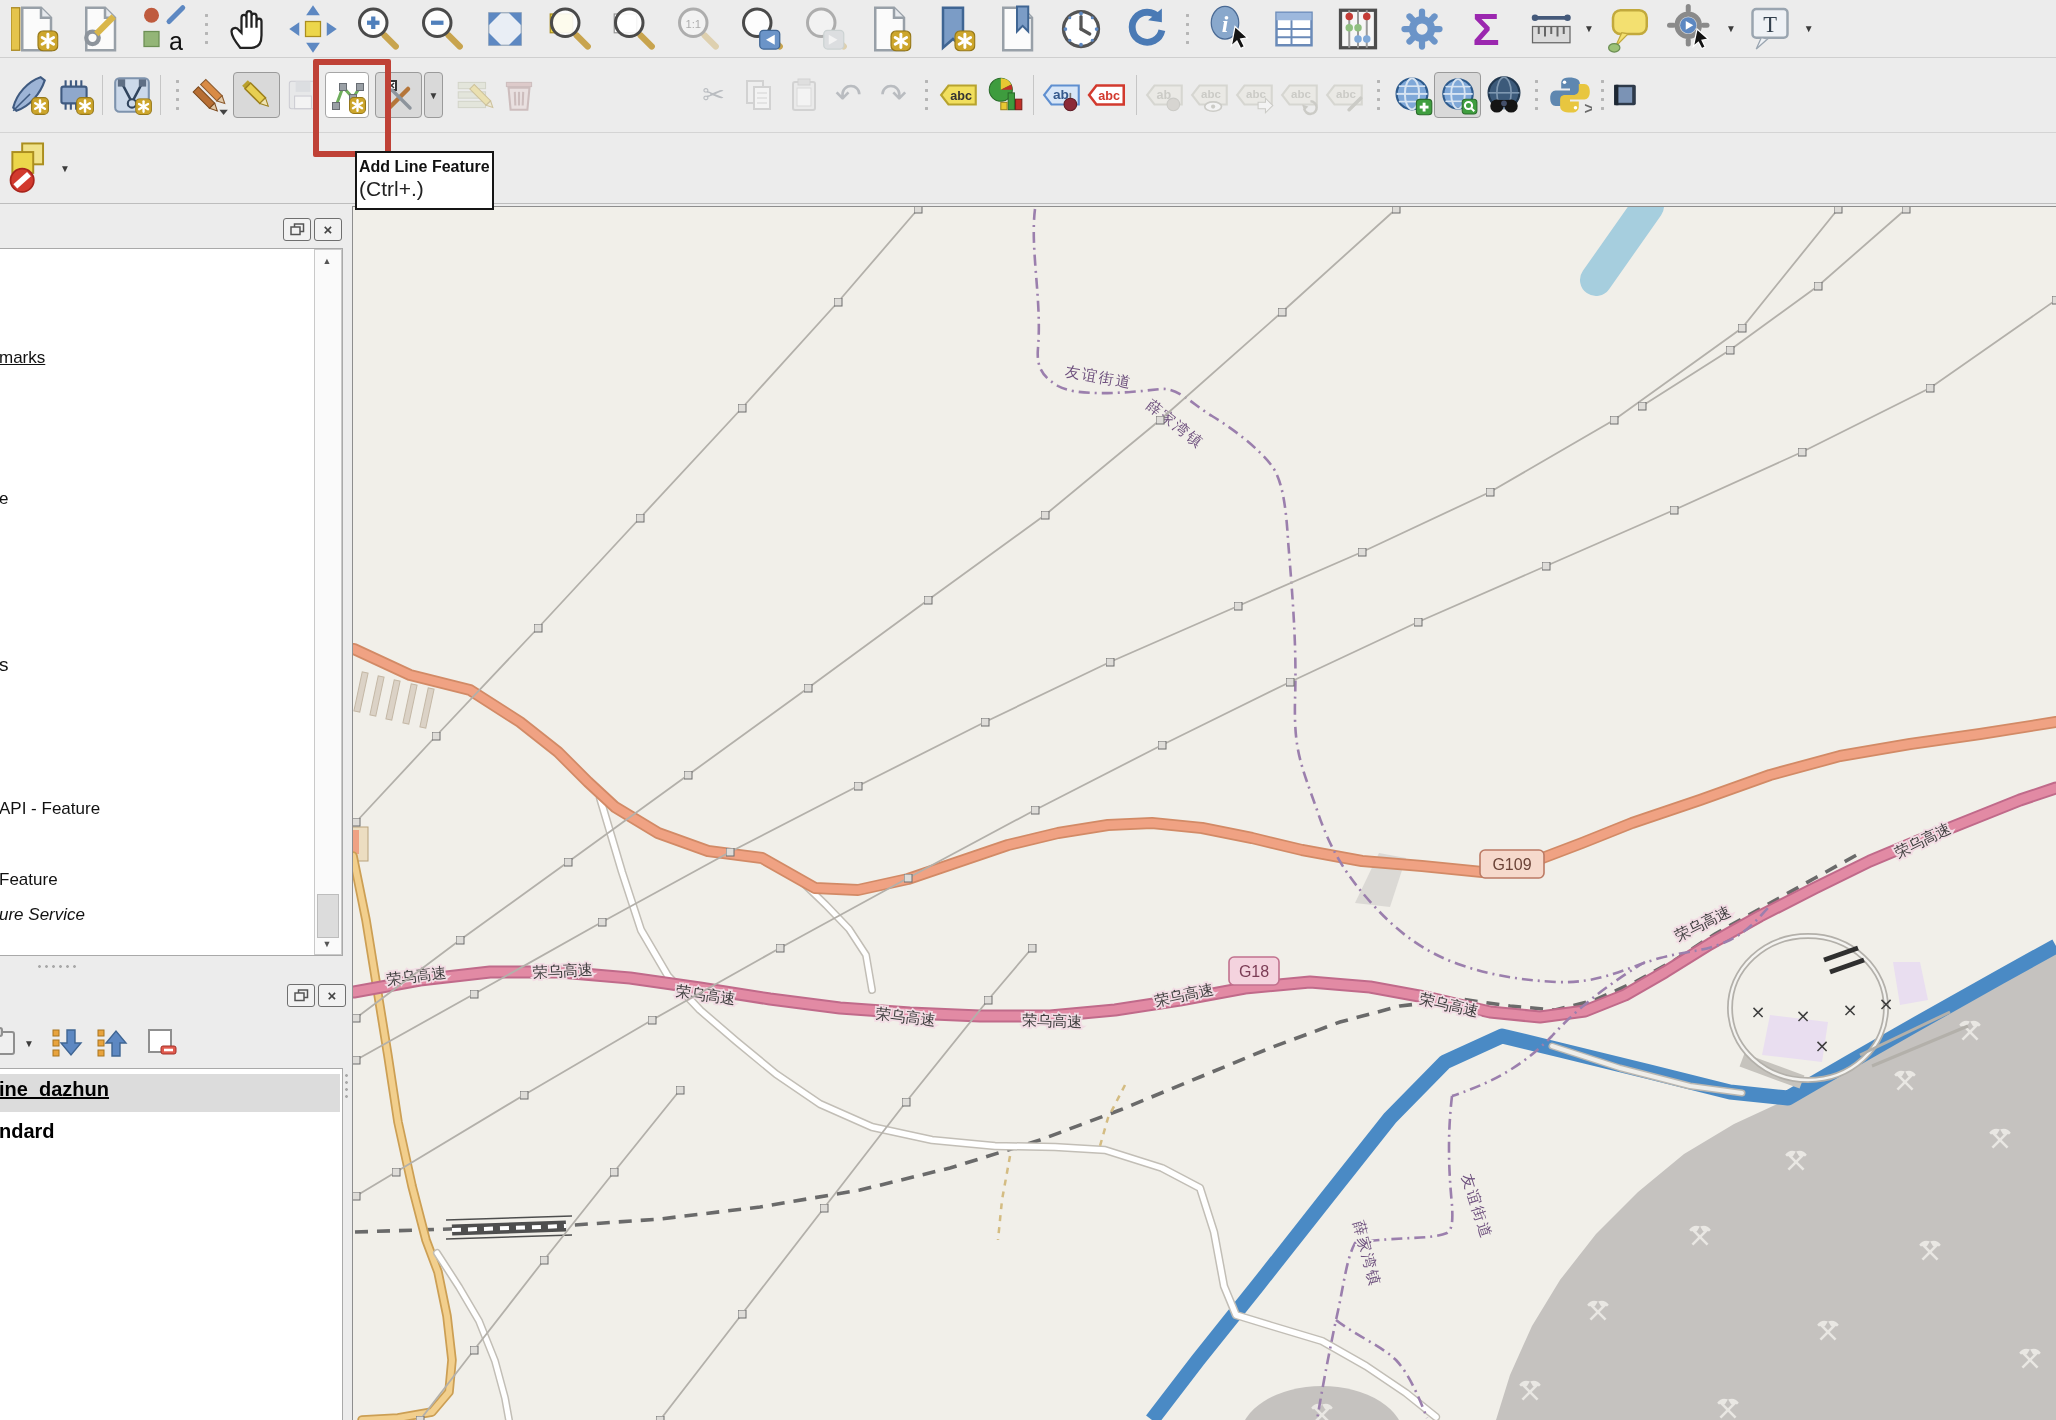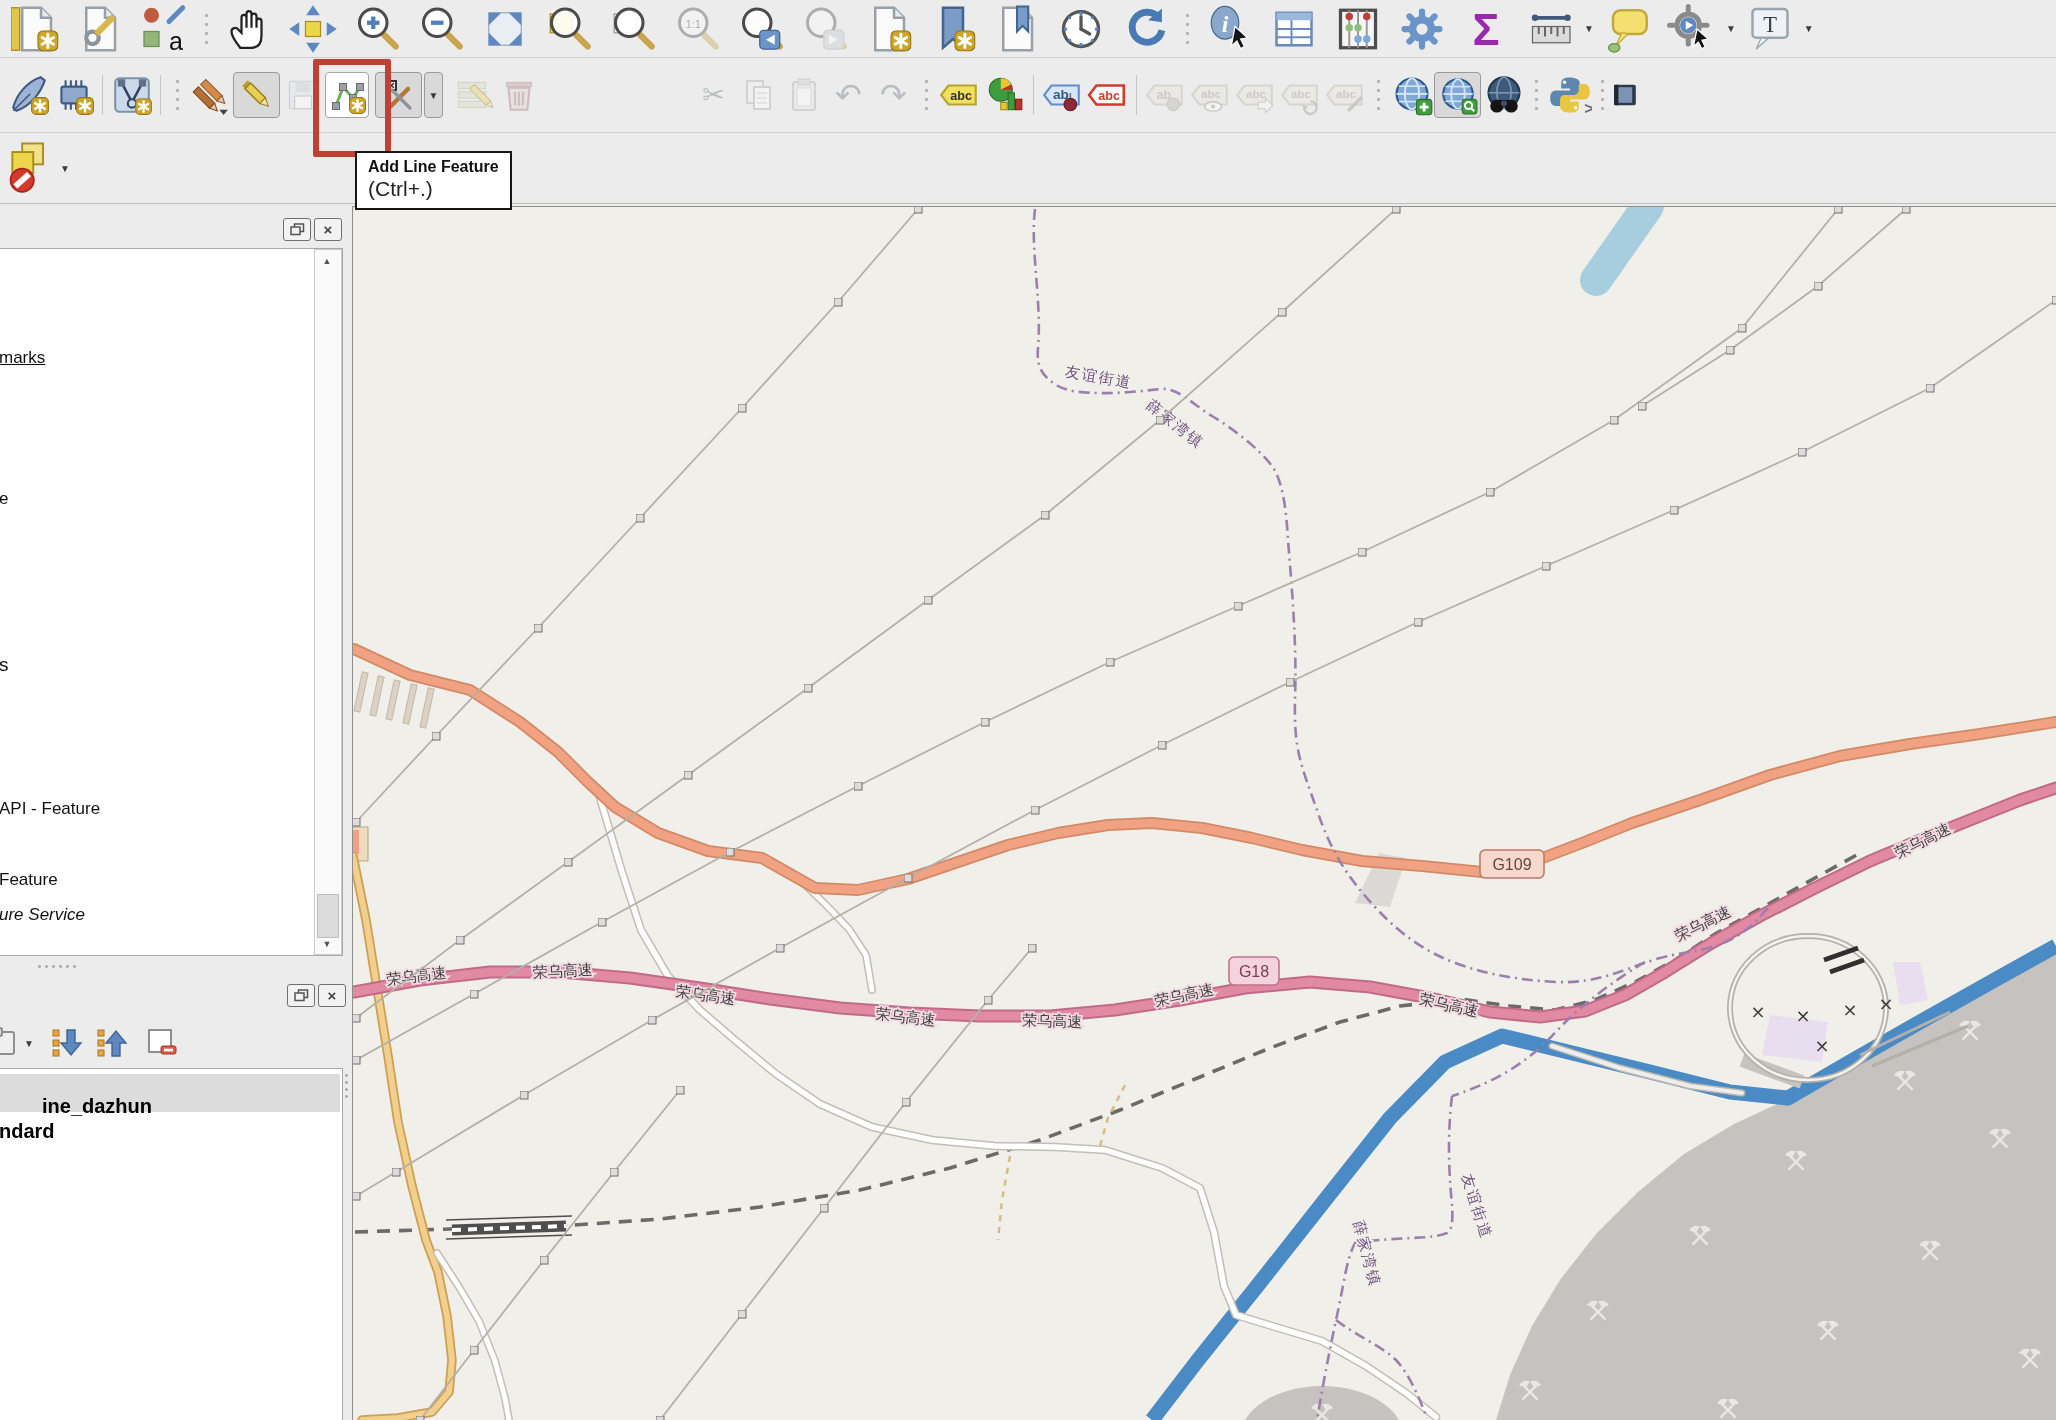--- a/index.html
+++ b/index.html
@@ -20,21 +20,21 @@
         background:radial-gradient(#b5b5b5 1.4px,transparent 1.6px);background-size:9px 9px;}
   .dd{font-size:10px;color:#3c3c3c;margin:0 2px;flex:0 0 auto;}
   .pressedbtn{background:#d9d9d9;border:1px solid #9a9a9a;border-radius:4px;}
   .whitebtn{background:#fff;border:1px solid #a6a6a6;border-radius:4px;}
   .glyph{font-size:27px;color:#b9bcc0;line-height:1;}
   
   .hero{position:relative;}
   .redbox{position:absolute;left:-12px;top:-13px;width:66px;height:86px;
           border:6px solid #bf4136;border-radius:2px;pointer-events:none;z-index:40;}
   .tooltip{position:absolute;left:30px;top:79px;z-index:60;background:#fff;
-           border:2px solid #151515;padding:5px 11px 7px;white-space:nowrap;}
+           border:2px solid #151515;padding:5px 2px 7px;white-space:nowrap;}
   .tooltip .tt1{font-weight:bold;font-size:16px;color:#111;}
   .tooltip .tt2{font-size:21px;color:#222;margin-top:1px;}
   
   .winbtn{position:absolute;width:26px;height:21px;border:1.5px solid #6f6f6f;border-radius:3px;
           background:#f2f2f2;display:flex;align-items:center;justify-content:center;}
   .panelbox{position:absolute;background:#fff;border:1px solid #a9a9a9;}
   .treeitem{position:absolute;left:0;font-size:17px;color:#111;white-space:nowrap;}
   .scrltrack{position:absolute;background:#fafafa;border:1px solid #c9c9c9;}
   .scrlarrow{position:absolute;font-size:9px;color:#555;width:24px;text-align:center;}
   .scrlthumb{position:absolute;background:#dcdcdc;border:1px solid #bdbdbd;}
@@ -682,21 +682,21 @@
   <span class="ti" style="position:absolute;left:143px;top:1024px;width:38px;height:38px;">
         <svg width="34" height="34" viewBox="0 0 34 34">
           <rect x="4" y="4" width="22" height="22" fill="#fff" stroke="#8f8f8f" stroke-width="2"></rect>
           <rect x="16" y="20" width="15" height="8" rx="2" fill="#e05a4e" stroke="#a33028"></rect>
           <line x1="19" y1="24" x2="28" y2="24" stroke="#fff" stroke-width="2.6"></line>
         </svg>
       </span>
 
   <div class="panelbox" style="left:-2px;top:1068px;width:343px;height:353px;border-bottom:none;">
     <div style="position:absolute;left:0;top:5px;width:341px;height:38px;background:#dcdcdc;"></div>
-    <div class="layername" style="top:26px;padding-left:43px;">ine_dazhun</div>
+    <div class="layername" style="top:9px;text-decoration:underline;">ine_dazhun</div>
     <div class="layername" style="top:51px;">ndard</div>
   </div>
   <div class="dotsh" style="left:343px;top:1072px;width:7px;height:30px;"></div>
 </div>
 
 <div id="map">
 <svg width="1703" height="1213" viewBox="353 207 1703 1213" xmlns="http://www.w3.org/2000/svg">
   <defs>
     <marker id="vx" markerWidth="9" markerHeight="9" refX="4.5" refY="4.5" markerUnits="userSpaceOnUse">
       <rect x="0.5" y="0.5" width="8" height="8" fill="#dedcd8" stroke="#6e6e6e"></rect>

